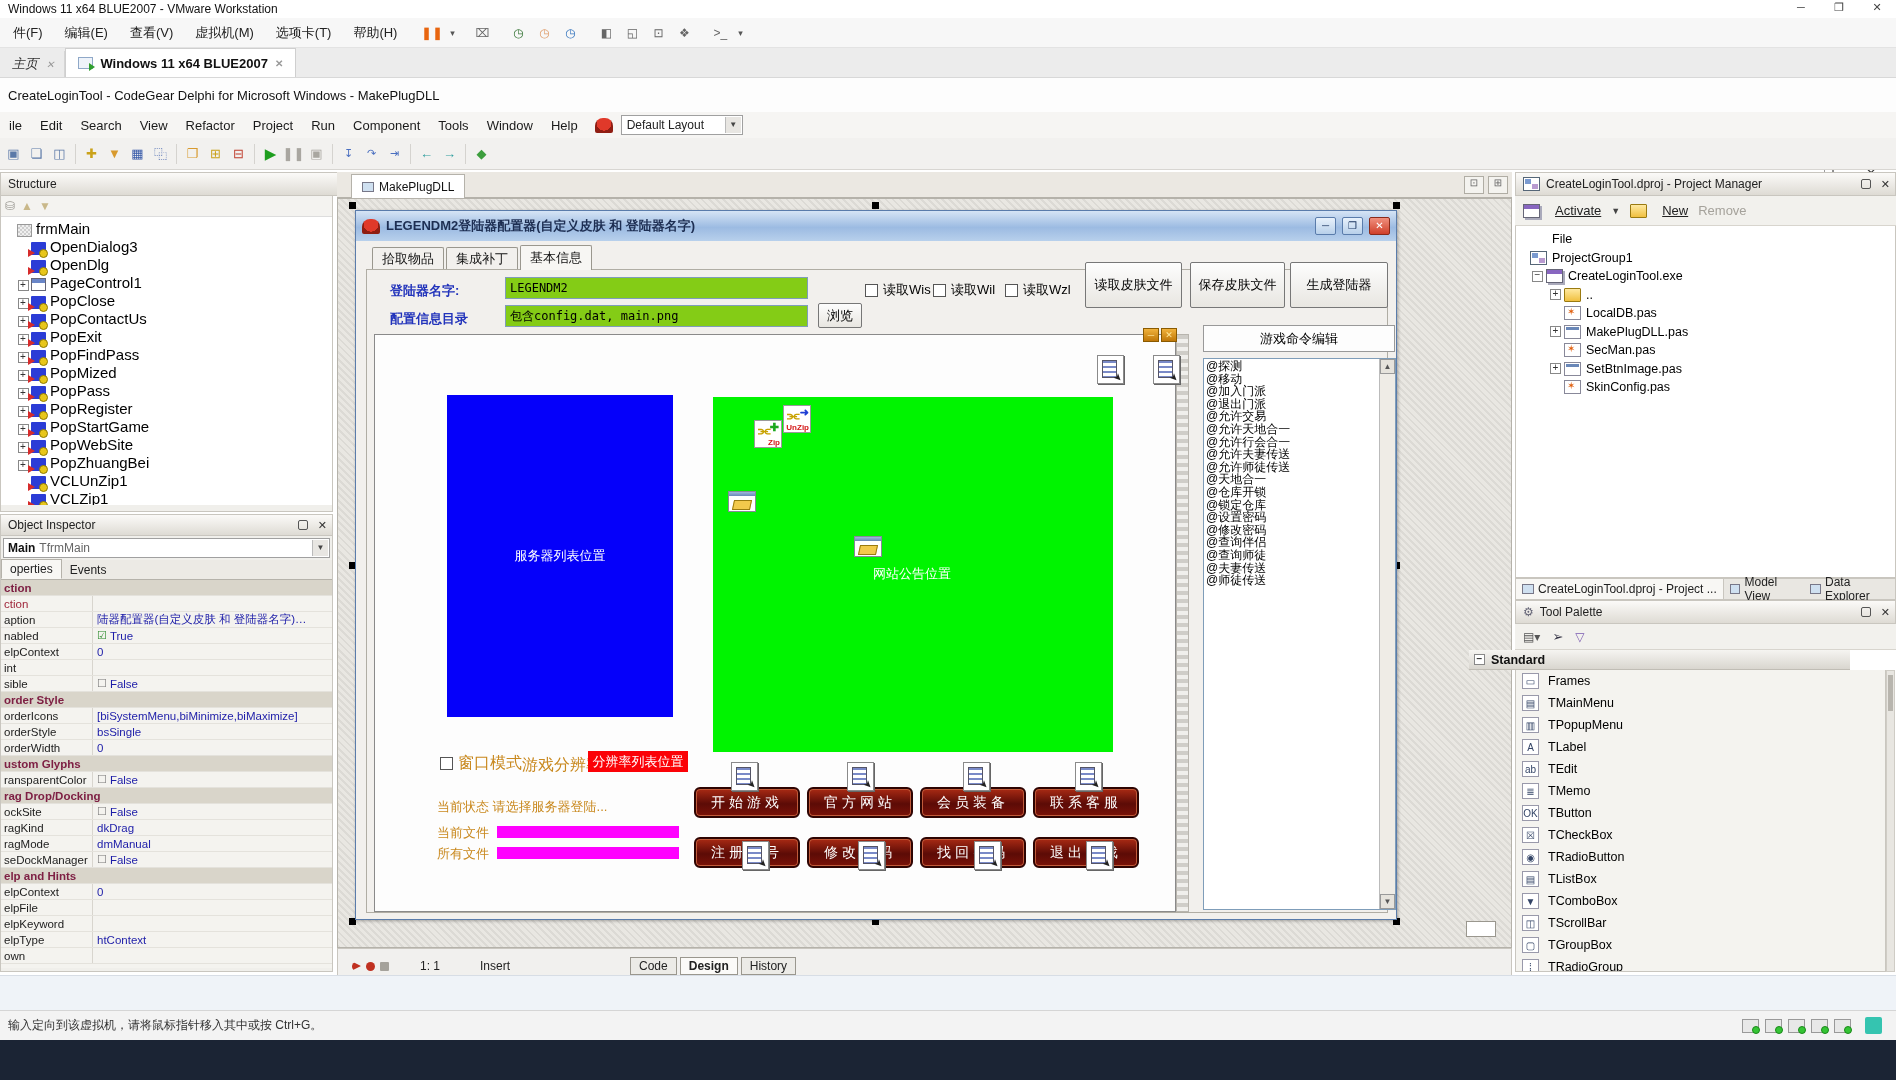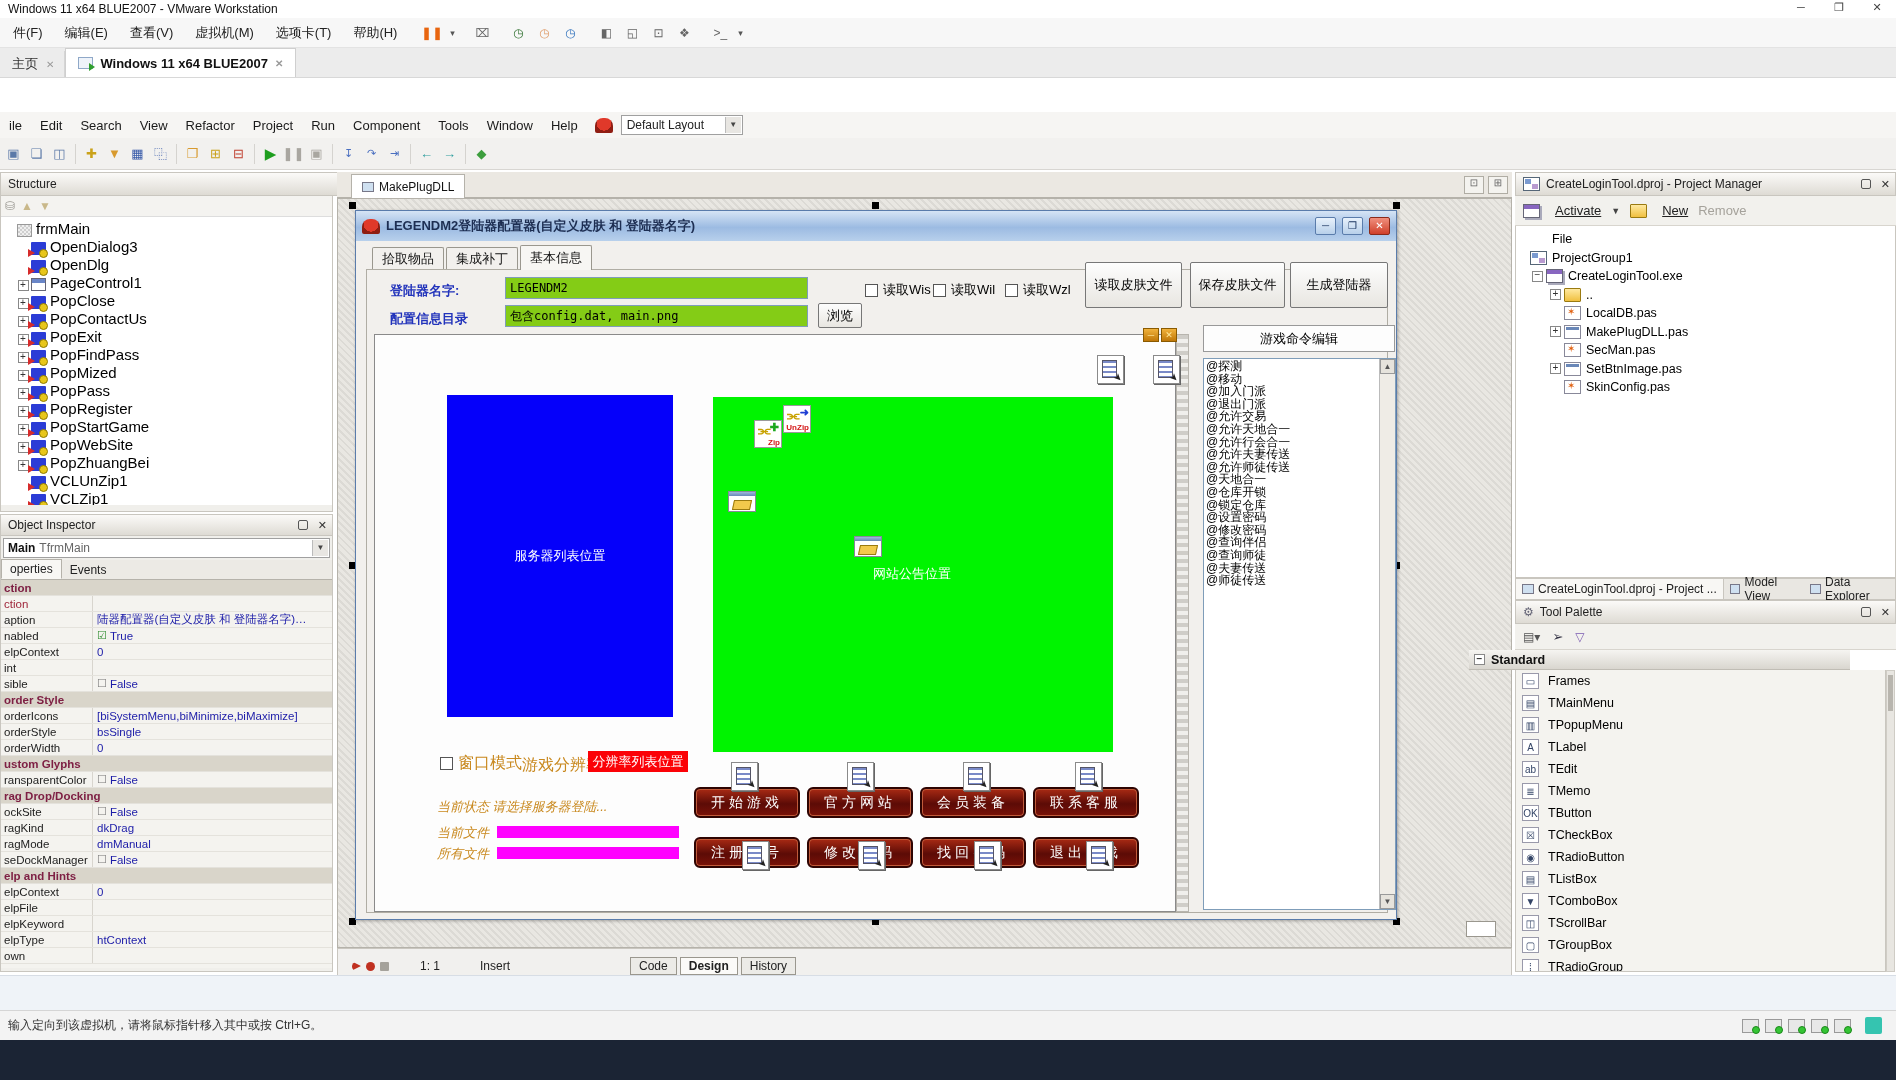--- a/index.html
+++ b/index.html
@@ -13,21 +13,21 @@
 .vmw-toolbar{left:0;top:18px;width:1896px;height:30px;background:#f7f7f7;border-bottom:1px solid #e3e3e3;display:flex;align-items:center;}
 .vmw-menus{display:flex;gap:4px;padding-left:4px;}
 .vmw-menus span{font-size:13px;color:#222;padding:3px 9px;}
 .vmw-tools{display:flex;align-items:center;margin-left:14px;gap:2px;}
 .vt{width:24px;height:22px;display:inline-flex;align-items:center;justify-content:center;font-size:12px;color:#666;}
 .vt.pause{color:#e8650f;font-weight:bold;letter-spacing:1px;}
 .vt.caret{width:12px;color:#555;font-size:9px;}
 .vt.sep{width:8px;}
 .vt.snapA{color:#3d7a3d;}.vt.snapB{color:#e0a070;}.vt.snapC{color:#3d7ac0;}
 .vmw-tabbar{left:0;top:48px;width:1896px;height:30px;background:#ececec;border-bottom:1px solid #d8d8d8;display:flex;align-items:flex-end;}
-.tab-home{height:26px;margin-left:2px;display:flex;align-items:center;gap:8px;padding:0 10px;font-size:13px;color:#333;border-right:1px solid #d5d5d5;}
+.tab-home{height:26px;margin-left:2px;display:flex;align-items:center;gap:8px;padding:0 10px;font-size:13px;color:#333;border-right:1px solid #d5d5d5;font-style:italic;}
 .tab-x{color:#999;font-size:10px;}
 .tab-vm{height:29px;background:#fff;border:1px solid #cfcfcf;border-bottom:none;display:flex;align-items:center;gap:7px;padding:0 12px;font-size:13px;font-weight:bold;color:#111;}
 .vm-play{width:15px;height:12px;background:#eef3fa;border:1px solid #8fa8c8;position:relative;}
 .vm-play::after{content:"";position:absolute;right:-3px;bottom:-3px;border-left:6px solid #2f9e2f;border-top:4px solid transparent;border-bottom:4px solid transparent;}
 
 .d-titlebar{left:0;top:78px;width:1896px;height:34px;background:#fdfdfd;font-size:13px;color:#111;display:flex;align-items:center;padding-left:8px;}
 .d-wc{position:absolute;width:34px;height:22px;text-align:center;font-size:12px;color:#333;line-height:22px;}
 .d-menubar{left:0;top:112px;width:1896px;height:26px;background:#f6f5f3;display:flex;align-items:center;}
 .d-menus{display:flex;}
 .d-menus span{font-size:13px;color:#1a1a1a;padding:3px 9px;}
@@ -109,21 +109,21 @@
 .zipico{position:absolute;width:28px;height:28px;background:#fff;border:1px solid #9a9a9a;}
 .zipico .clip{position:absolute;left:3px;top:1px;font-size:14px;color:#c8a200;font-weight:bold;}
 .zipico .zl{position:absolute;right:1px;bottom:0px;font-size:8px;font-weight:bold;color:#d41717;}
 .zipico .plus{position:absolute;right:2px;top:0px;font-size:11px;font-weight:bold;color:#1ea81e;}
 .zipico .arr{position:absolute;right:1px;top:0px;font-size:11px;font-weight:bold;color:#1e3ed4;}
 .dlgico{position:absolute;width:28px;height:21px;background:#fff;border:1px solid #889;}
 .dlgico::before{content:"";position:absolute;left:0;top:0;right:0;height:4px;background:linear-gradient(#9db8dd,#6a88b8);}
 .dlgico::after{content:"";position:absolute;left:4px;top:8px;width:16px;height:8px;background:#f2c94c;border:1px solid #9a7a10;transform:skewX(-12deg);}
 .wmlab{font-size:16px;color:#c9891f;}
 .redbadge{position:absolute;background:#fb0207;color:#fff;font-size:13px;display:flex;align-items:center;justify-content:center;}
-.statline{position:absolute;font-size:13px;color:#c9891f;font-style:italic;}
+.statline{position:absolute;font-size:13px;color:#c9891f;}
 .magbar{position:absolute;background:#ff00ff;}
 .gbtn{position:absolute;width:106px;height:31px;border-radius:6px;background:linear-gradient(#a82a14,#5c0b06 55%,#7a1208);border:2px solid #2e0402;box-shadow:inset 0 0 0 1px #c05a3a;color:#fff;font-size:14px;display:flex;align-items:center;justify-content:center;letter-spacing:4px;}
 .gb0{left:694px;top:787px;}.gb1{left:807px;top:787px;}.gb2{left:920px;top:787px;}.gb3{left:1033px;top:787px;}
 .gb4{left:694px;top:837px;}.gb5{left:807px;top:837px;}.gb6{left:920px;top:837px;}.gb7{left:1033px;top:837px;}
 .pi0{left:731px;top:762px;}.pi1{left:847px;top:762px;}.pi2{left:963px;top:762px;}.pi3{left:1075px;top:762px;}
 .pi4{left:742px;top:841px;}.pi5{left:858px;top:841px;}.pi6{left:974px;top:841px;}.pi7{left:1086px;top:841px;}
 .tb0{left:1085px;top:262px;width:97px;height:46px;}
 .tb1{left:1190px;top:262px;width:95px;height:46px;}
 .tb2{left:1290px;top:262px;width:98px;height:46px;}
 .cb0{left:865px;top:281px;}.cb1{left:933px;top:281px;}.cb2{left:1005px;top:281px;}
@@ -226,20 +226,26 @@
       <span>主页</span>
       <span class="tab-x">✕</span>
     </div>
     <div class="tab-vm">
       <span class="vm-play"></span>
       <span>Windows 11 x64 BLUE2007</span>
       <span class="tab-x">✕</span>
     </div>
   </div>
 
+  <div class="abs d-titlebar">
+    <span>CreateLoginTool - CodeGear Delphi for Microsoft Windows - MakePlugDLL</span>
+    <span class="d-wc" style="left:1772px;top:84px;">─</span>
+    <span class="d-wc" style="left:1812px;top:84px;">❐</span>
+    <span class="d-wc" style="left:1854px;top:84px;">✕</span>
+  </div>
 
   <div class="abs d-menubar">
     <div class="d-menus">
 
     <span>ile</span>
         <span>Edit</span>
         <span>Search</span>
         <span>View</span>
         <span>Refactor</span>
         <span>Project</span>

